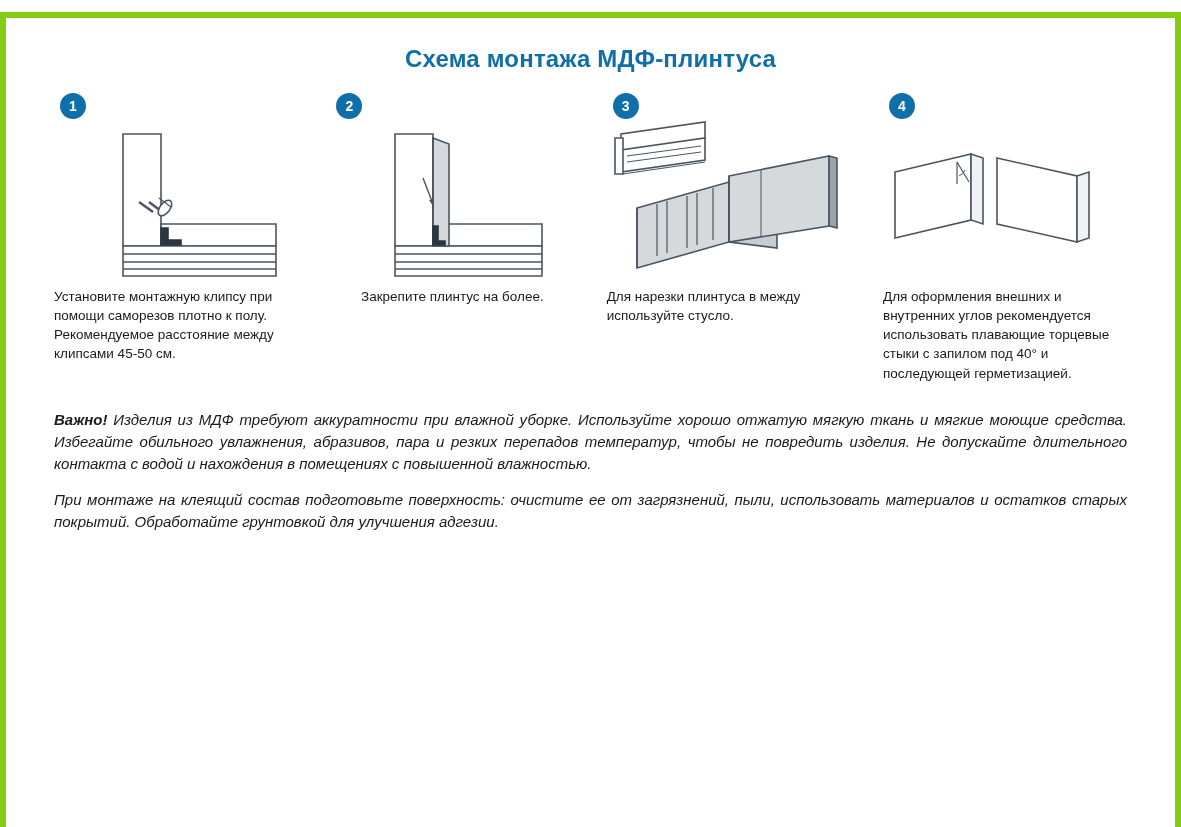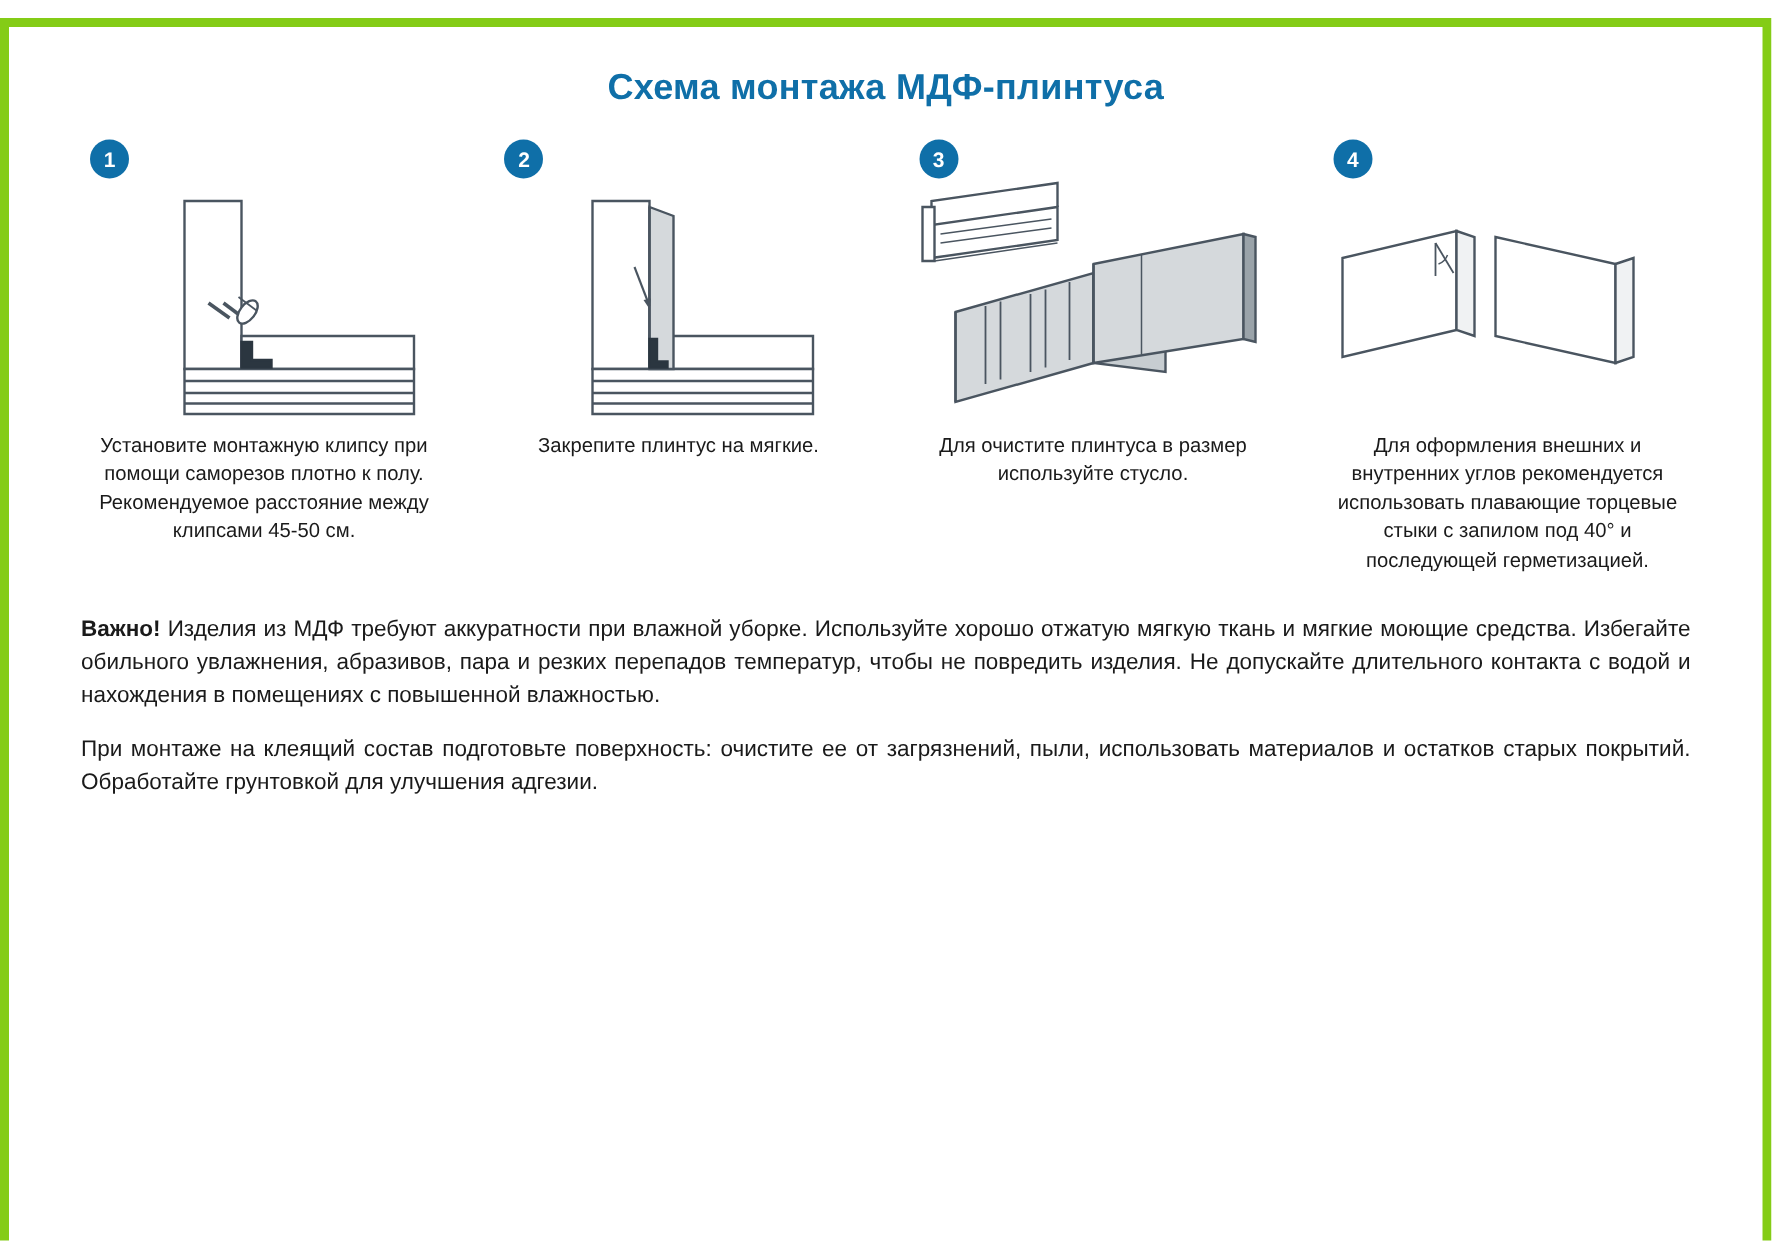--- a/index.html
+++ b/index.html
@@ -60,34 +60,35 @@
     height: 172px;
     width: 100%;
     display: flex;
     align-items: center;
     justify-content: center;
     margin-top: -4px;
   }
   .step-caption {
     font-size: 13.5px;
     line-height: 1.42;
-    text-align: center;
+    text-align: left;
     color: #1a1a1a;
     padding: 0 4px;
   }
   .body-text {
     padding: 0 48px;
     margin-top: 26px;
   }
   .para {
     font-size: 15px;
     line-height: 1.46;
     text-align: justify;
     margin-bottom: 13px;
     color: #1a1a1a;
+    font-style: italic;
   }
   .para b {
     font-weight: bold;
   }
   .para.last {
     margin-bottom: 0;
   }
   .nowrap-label {
     font-weight: bold;
   }
@@ -143,21 +144,21 @@
             <path d="M96 22 L112 28 L112 130 L96 130 Z" fill="#d5d9dc"></path>
             <path d="M96 22 L96 130"></path>
 
             <path d="M96 110 L96 129 L108 129 L108 125 L101 125 L101 110 Z" fill="#2b3640" stroke="#2b3640"></path>
 
             <path d="M86 62 L96 88" stroke-width="1.4"></path>
             <path d="M92 84 L96 90 L97 83" fill="#4a5560" stroke="none"></path>
           </g>
         </svg>
       </div>
-      <div class="step-caption">Закрепите плинтус на мягкие.</div>
+      <div class="step-caption">Закрепите плинтус на более.</div>
     </div>
 
     <div class="step">
       <div class="step-badge">3</div>
       <div class="step-figure">
         <svg width="240" height="170" viewBox="0 0 240 170">
           <g fill="none" stroke="#4a5560" stroke-width="1.6">
 
             <path d="M12 34 L12 18 L96 6 L96 22" fill="#ffffff"></path>
             <path d="M12 34 L12 56 L96 44 L96 22 Z" fill="#ffffff"></path>
@@ -178,21 +179,21 @@
             <path d="M88 77 L88 129" stroke-width="1.2"></path>
             <path d="M104 72 L104 124" stroke-width="1.2"></path>
 
             <path d="M120 60 L220 40 L220 110 L120 126 Z" fill="#d5d9dc"></path>
             <path d="M152 54 L152 120" stroke-width="1"></path>
             <path d="M120 60 L120 126"></path>
             <path d="M220 40 L228 42 L228 112 L220 110 Z" fill="#9aa3a9"></path>
           </g>
         </svg>
       </div>
-      <div class="step-caption">Для очистите плинтуса в размер используйте стусло.</div>
+      <div class="step-caption">Для нарезки плинтуса в между используйте стусло.</div>
     </div>
 
     <div class="step">
       <div class="step-badge">4</div>
       <div class="step-figure">
         <svg width="240" height="170" viewBox="0 0 240 170">
           <g fill="none" stroke="#4a5560" stroke-width="1.6">
 
             <path d="M10 56 L86 38 L86 104 L10 122 Z" fill="#ffffff"></path>
             <path d="M86 38 L98 42 L98 108 L86 104 Z" fill="#f0f2f3"></path>

